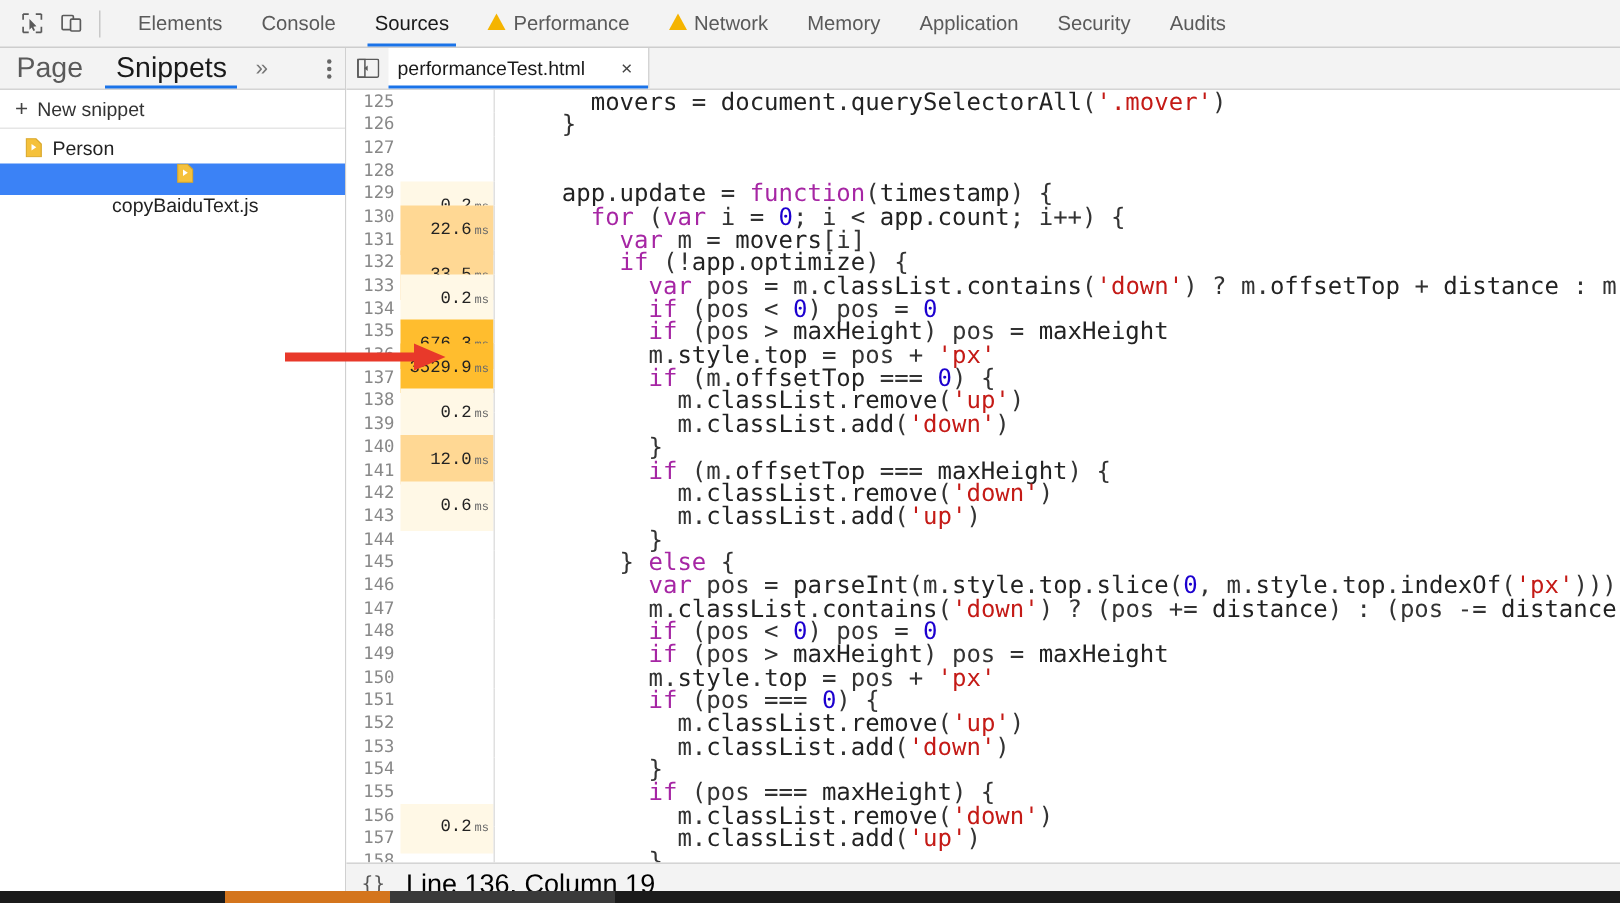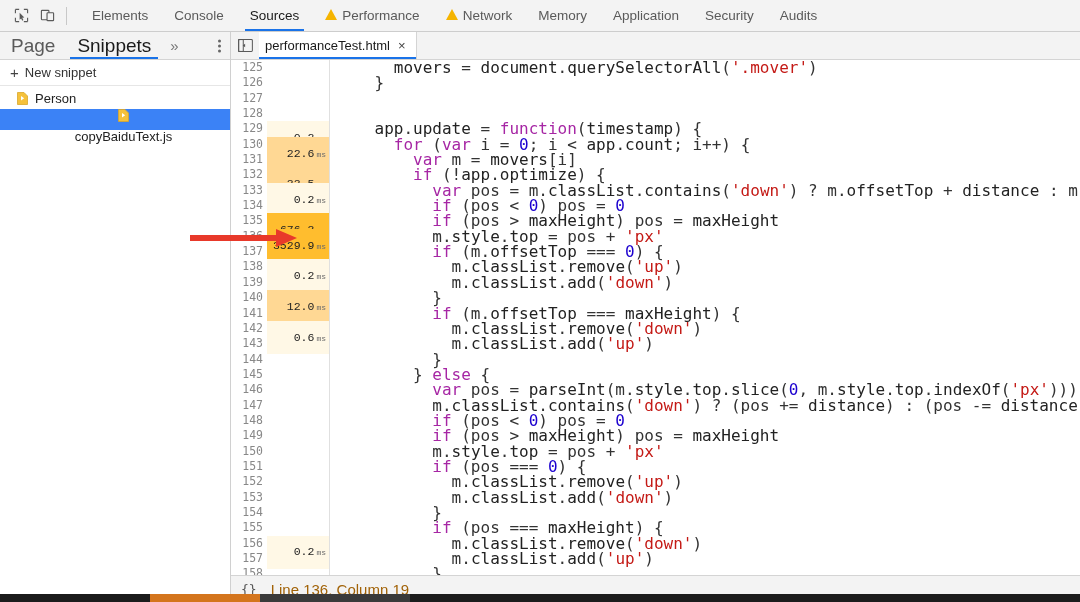--- a/index.html
+++ b/index.html
@@ -79,21 +79,21 @@
   
   .editor-wrap {
     position:absolute; left:231px; top:32px; right:0; bottom:0; background:#fff;
   }
   .editor-tabbar {
     height:28px; background:#f3f3f3; border-bottom:1px solid #d4d4d4;
     display:flex; align-items:stretch;
   }
   .nav-toggle { width:28px; display:flex; align-items:center; justify-content:center; cursor:pointer; }
   .file-tab {
-    display:flex; align-items:center; gap:8px; padding:0 10px 0 6px;
+    display:flex; align-items:center; gap:24px; padding:0 10px 0 6px;
     font-size:13px; color:#1a1a1a; background:#ffffff; cursor:pointer;
     position:relative; border-right:1px solid #d4d4d4;
   }
   .file-tab::after {
     content:""; position:absolute; left:0; right:0; bottom:0; height:2px; background:#1a73e8;
   }
   .tab-close { color:#444; font-size:13px; line-height:1; cursor:pointer; }
 
   
   .code-area {
@@ -132,21 +132,21 @@
   
   .statusbar {
     position:absolute; left:0; bottom:0; right:0; height:27px;
     background:#f3f3f3; border-top:1px solid #d4d4d4;
     display:flex; align-items:center; gap:14px; padding-left:10px;
   }
   .braces {
     font-family:"DejaVu Sans Mono","Liberation Mono",monospace;
     font-size:13px; color:#555; cursor:pointer;
   }
-  .cursor-pos { font-size:15px; color:#a16207; }
+  .cursor-pos { font-size:18px; color:#000000; }
 
   
   .taskbar {
     position:absolute; left:0; bottom:0; width:1080px; height:8px;
     background:#1b1b1b;
   }
   .taskbar-seg { position:absolute; top:0; height:8px; }
 
   
   .arrow {

